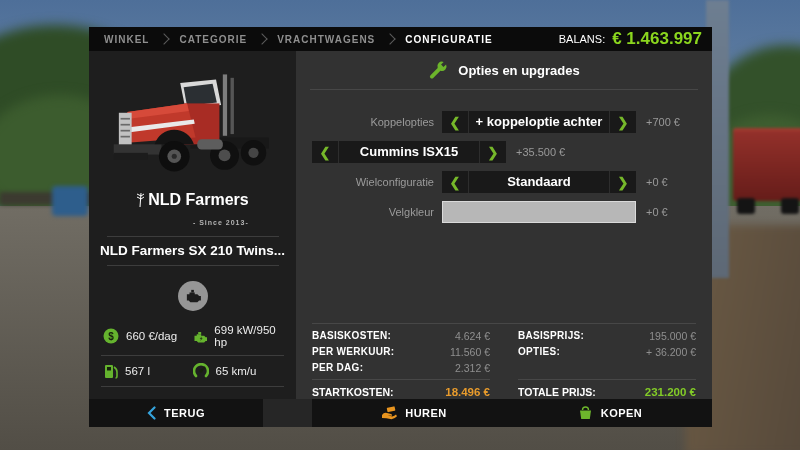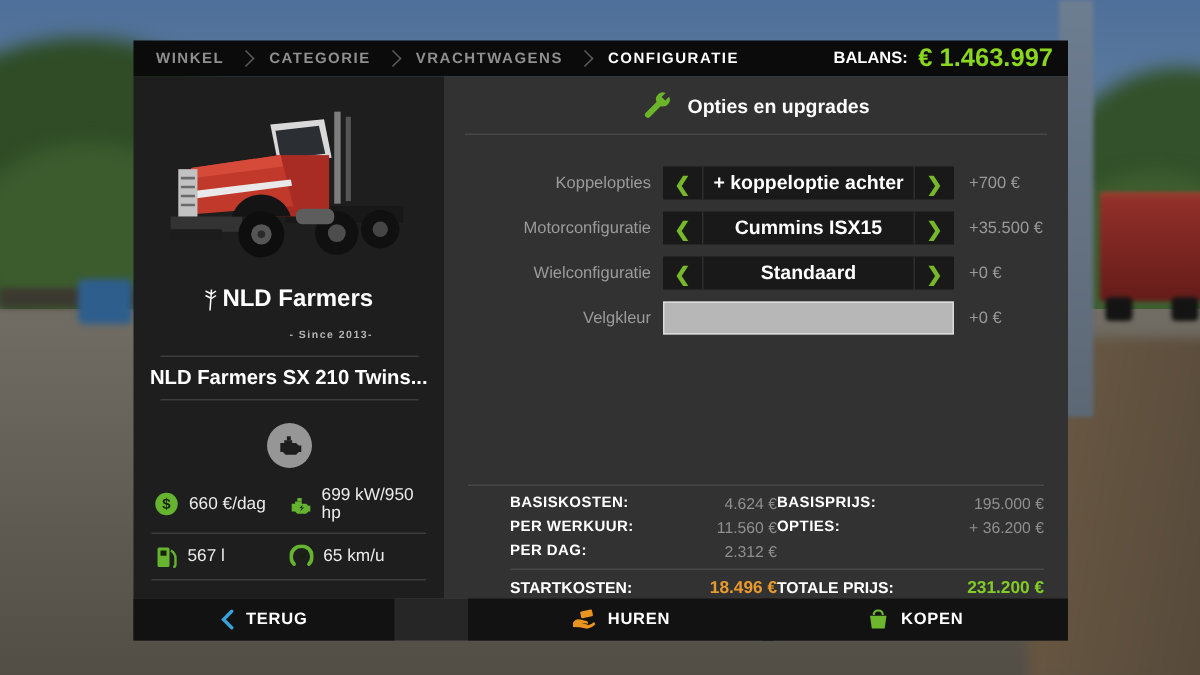--- a/index.html
+++ b/index.html
@@ -26,21 +26,21 @@
 
   
   .topbar{position:absolute;left:89px;top:27px;width:623px;height:24px;background:#0b0b0b;
           display:flex;align-items:center;}
   .crumbs{display:flex;align-items:center;padding-left:15px;}
   .crumb{font-size:10px;font-weight:bold;letter-spacing:1px;color:#8f8f8f;cursor:pointer;}
   .crumb.active{color:#fff;}
   .crumb-sep{width:7px;height:7px;border-top:1px solid #5c5c5c;border-right:1px solid #5c5c5c;
              transform:rotate(45deg);margin:0 11px;}
   .balance{margin-left:auto;display:flex;align-items:center;gap:7px;padding-right:10px;}
-  .balance-label{color:#fff;font-weight:bold;font-size:11px;margin-left:16px;}
+  .balance-label{color:#fff;font-weight:normal;font-size:11px;margin-left:16px;}
   .balance-value{color:#8bd61e;font-weight:bold;font-size:17px;}
 
   
   .main{position:absolute;left:89px;top:51px;width:623px;height:348px;display:flex;}
   .leftcol{width:207px;background:#1e1e1e;position:relative;display:flex;flex-direction:column;align-items:center;}
   .rightcol{flex:1;background:#323232;position:relative;}
 
   
   .truck{margin-top:6px;}
   .brand{text-align:right;margin-top:2px;line-height:1.1;font-weight:bold;}
@@ -66,21 +66,21 @@
   .selector{width:194px;height:22px;background:#191919;display:flex;align-items:stretch;cursor:pointer;}
   .sel-arrow{width:26px;display:flex;align-items:center;justify-content:center;
              color:#76b82a;font-weight:bold;font-size:13px;}
   .sel-value{flex:1;text-align:center;color:#fff;font-weight:bold;font-size:13px;line-height:22px;
              border-left:1px solid #2d2d2d;border-right:1px solid #2d2d2d;}
   .swatch{width:194px;height:22px;box-sizing:border-box;border:1px solid #dadada;cursor:pointer;}
   .row-price{margin-left:10px;color:#999;font-size:11px;}
 
   
   .cost-topline{position:absolute;left:16px;right:16px;top:272px;border-top:1px solid #474747;}
-  .costs{position:absolute;left:16px;right:16px;top:277px;display:flex;justify-content:flex-end;}
+  .costs{position:absolute;left:16px;right:16px;top:277px;display:flex;justify-content:space-between;}
   .cost-col{width:178px;}
   .cost-row{display:flex;justify-content:space-between;line-height:16px;}
   .cost-row .k{color:#fff;font-weight:bold;font-size:10px;letter-spacing:.3px;}
   .cost-row .v{color:#8f8f8f;font-size:10.5px;}
   .cost-spacer{height:16px;}
   .cost-total{display:flex;justify-content:space-between;border-top:1px solid #474747;margin-top:3px;padding-top:6px;}
   .cost-total .k{color:#fff;font-weight:bold;font-size:10.5px;}
   .cost-total .v{font-weight:bold;font-size:11.5px;}
   .v.orange{color:#e89b2c;} .v.green{color:#83cc27;}
 
@@ -240,21 +240,20 @@
           <span class="row-label">Koppelopties</span>
           <div class="selector">
             <span class="sel-arrow">❮</span>
             <span class="sel-value">+ koppeloptie achter</span>
             <span class="sel-arrow">❯</span>
           </div>
           <span class="row-price">+700 €</span>
         </div>
 
         <div class="cfg-row">
-          <span class="row-label">Motorconfiguratie</span>
           <div class="selector">
             <span class="sel-arrow">❮</span>
             <span class="sel-value">Cummins ISX15</span>
             <span class="sel-arrow">❯</span>
           </div>
           <span class="row-price">+35.500 €</span>
         </div>
 
         <div class="cfg-row">
           <span class="row-label">Wielconfiguratie</span>

